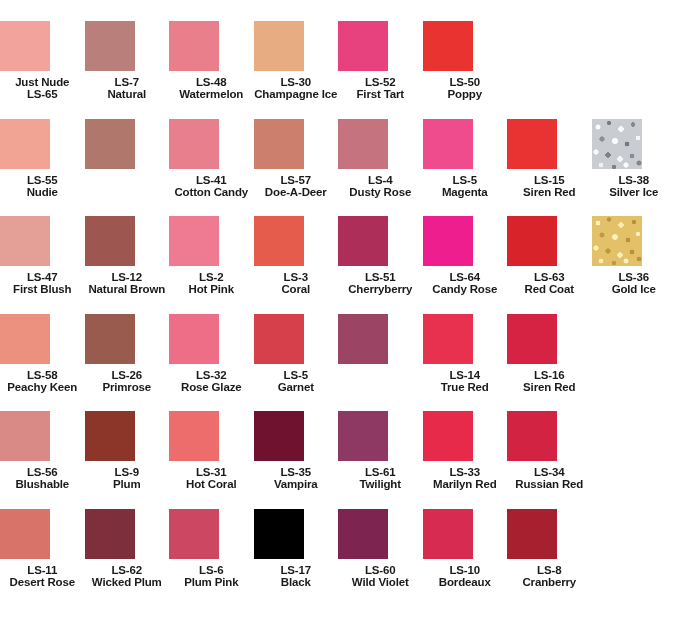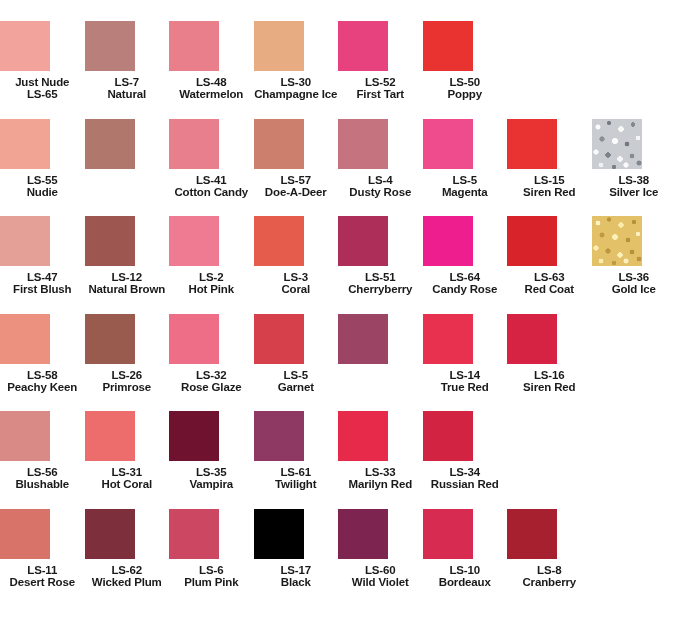--- a/index.html
+++ b/index.html
@@ -349,20 +349,27 @@
       </div>
       <div class="swatch-row">
         <div class="swatch-cell">
           <div class="swatch-chip" style="background-color: rgb(217, 138, 135);"></div>
           <div class="swatch-labels">
             <span class="label-line">LS-56</span>
             <span class="label-line">Blushable</span>
           </div>
         </div>
         <div class="swatch-cell">
+          <div class="swatch-chip" style="background-color: rgb(140, 53, 41);"></div>
+          <div class="swatch-labels">
+            <span class="label-line">LS-9</span>
+            <span class="label-line">Plum</span>
+          </div>
+        </div>
+        <div class="swatch-cell">
           <div class="swatch-chip" style="background-color: rgb(237, 108, 108);"></div>
           <div class="swatch-labels">
             <span class="label-line">LS-31</span>
             <span class="label-line">Hot Coral</span>
           </div>
         </div>
         <div class="swatch-cell">
           <div class="swatch-chip" style="background-color: rgb(110, 18, 48);"></div>
           <div class="swatch-labels">
             <span class="label-line">LS-35</span>

